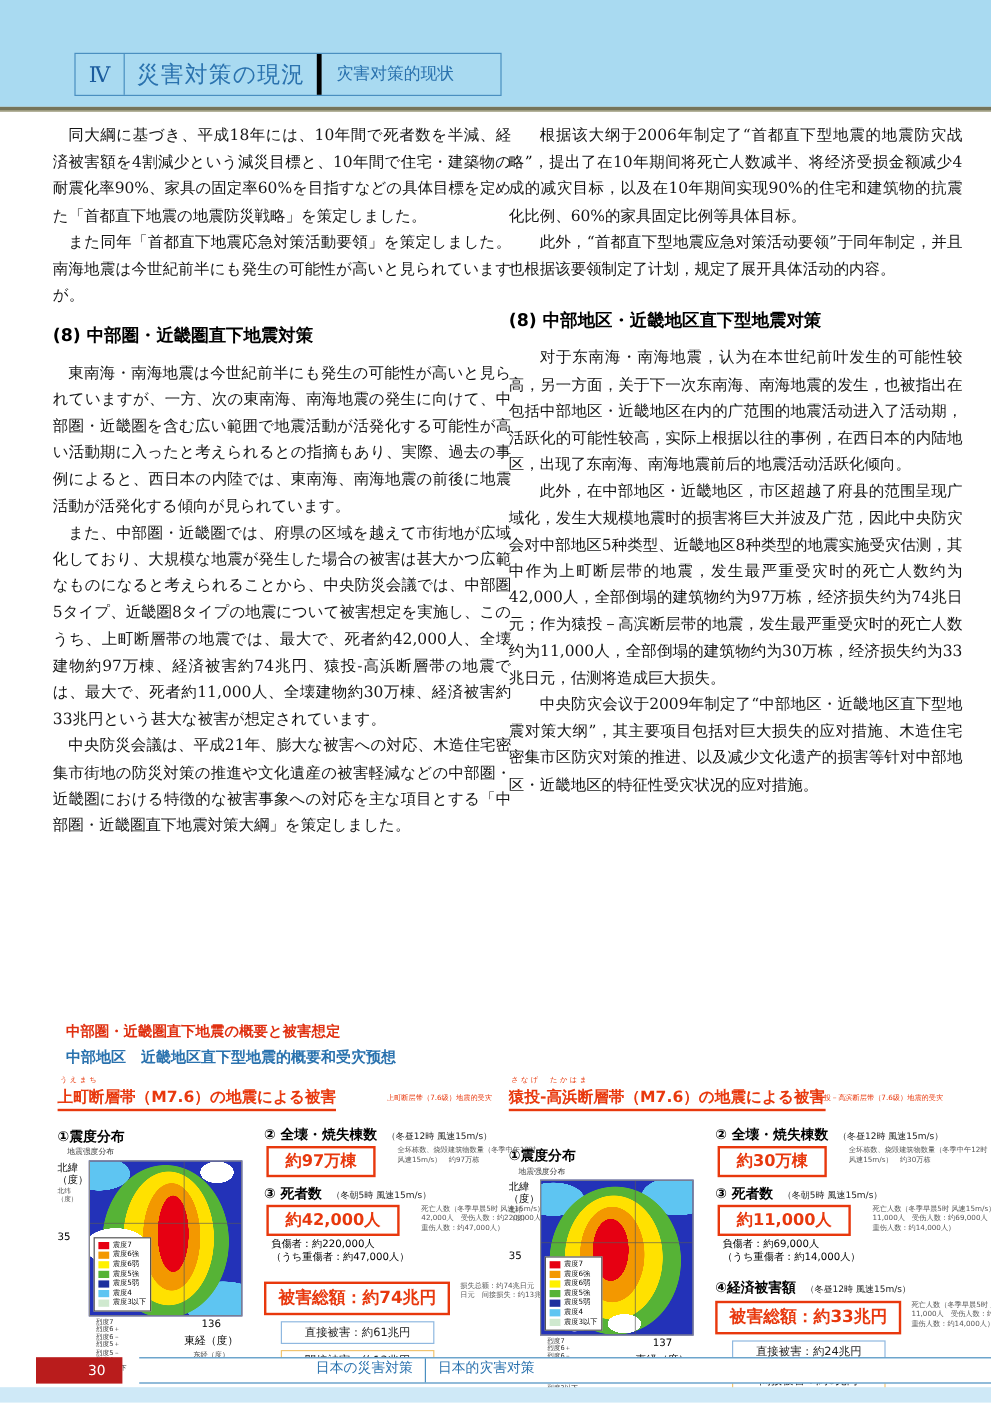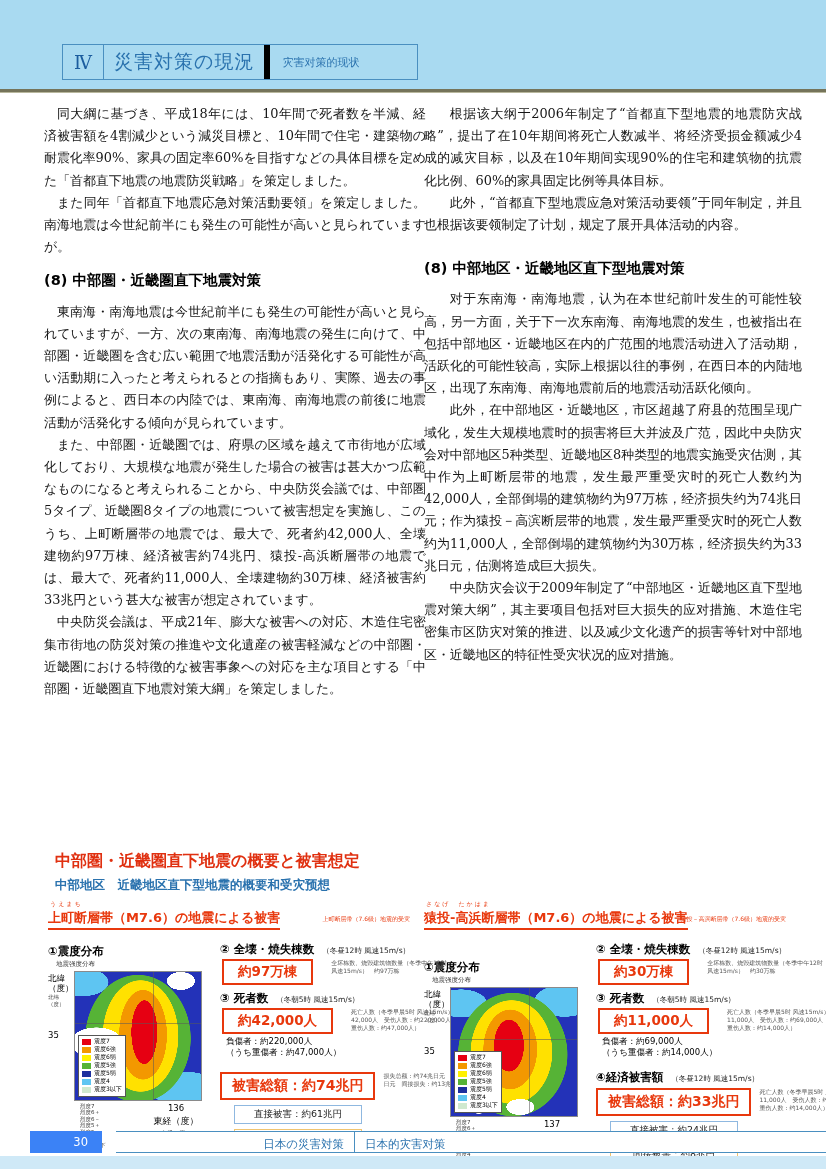--- a/index.html
+++ b/index.html
@@ -6,32 +6,32 @@
   .page{position:relative;width:826px;height:1169px;background:#ffffff;overflow:hidden;
         font-family:"DejaVu Serif",serif;color:#151515;}
   
   .band{position:absolute;left:0;top:0;width:826px;height:89px;background:#a9daf1;}
   .rule{position:absolute;left:0;top:89px;width:826px;height:3px;background:#75745a;border-bottom:1px solid #b9b89e;}
   .hbox{position:absolute;left:62px;top:44px;width:356px;height:36px;display:flex;align-items:stretch;
         border:1px solid #4a8fc0;box-sizing:border-box;font-family:"DejaVu Sans",sans-serif;}
   .hnum{width:40px;display:flex;align-items:center;justify-content:center;border-right:1px solid #4a8fc0;
         font-size:18px;color:#1b5c9e;font-family:"DejaVu Serif",serif;}
   .hja{display:flex;align-items:center;padding:0 10px;font-size:19px;color:#2a72ae;letter-spacing:1px;}
-  .hzh{display:flex;align-items:center;flex:1;border-left:6px solid #000000;padding:0 12px;font-size:11px;color:#2a72ae;}
+  .hzh{display:flex;align-items:center;flex:1;border-left:4px solid #000000;padding:0 12px;font-size:14px;color:#2a72ae;}
   
   .col{position:absolute;top:103px;width:382px;font-size:12.9px;line-height:22.2px;text-align:justify;}
   .colL{left:44px;}
   .colR{left:424px;width:378px;}
   .col p{margin:0;text-indent:1em;}
   .colR p{text-indent:2em;}
   .col h3{margin:11px 0 9px 0;font-family:"DejaVu Sans",sans-serif;font-size:14.5px;color:#000;}
   .colR h3{margin-top:21px;}
   
   .figure{position:absolute;left:48px;top:851px;width:748px;}
-  .ftitle{font-family:"DejaVu Sans",sans-serif;font-weight:bold;font-size:16px;color:#e03010;margin-left:7px;}
+  .ftitle{font-family:"DejaVu Sans",sans-serif;font-weight:bold;font-size:12px;color:#e03010;margin-left:7px;}
   .fsub{font-family:"DejaVu Sans",sans-serif;font-weight:bold;font-size:12.5px;color:#2a72ae;margin:5px 0 9px 7px;}
   .panels{display:flex;gap:12px;}
   .panel{width:364px;position:relative;font-family:"DejaVu Sans",sans-serif;}
   .ptitle-row{position:relative;height:30px;}
   .furi{position:absolute;left:2px;top:-3px;font-size:6px;color:#e8380d;letter-spacing:2px;}
   .ptitle{position:absolute;left:0;top:6px;font-size:13px;font-weight:bold;color:#e8380d;
           border-bottom:2px solid #e8380d;padding-bottom:1px;white-space:nowrap;}
   .pnote{position:absolute;right:2px;top:12px;font-size:6px;color:#e8380d;white-space:nowrap;}
   .prow{display:flex;margin-top:3px;align-items:flex-end;}
   
@@ -90,26 +90,26 @@
   .isub{font-size:8.5px;color:#000;margin-left:6px;line-height:11px;}
   .total-group{display:flex;gap:8px;margin-top:14px;}
   .tleft{flex:none;}
   .tbox{display:inline-block;border:2px solid #e8380d;color:#e8380d;font-weight:bold;font-size:14px;
         padding:3px 10px;background:#fff;white-space:nowrap;}
   .dbox,.xbox{width:118px;margin:5px 0 0 14px;font-size:9.5px;color:#222;text-align:center;
         padding:2px 4px;background:#fff;white-space:nowrap;}
   .dbox{border:1px solid #8fb8e0;}
   .xbox{border:1px solid #f0c470;}
   
-  .fnum{position:absolute;left:30px;top:1131px;width:72px;height:22px;background:#3b82f6;color:#fff;
+  .fnum{position:absolute;left:30px;top:1131px;width:72px;height:22px;background:#b91c1c;color:#fff;
         font-family:"DejaVu Sans",sans-serif;font-size:11.5px;display:flex;align-items:center;
         justify-content:flex-end;padding-right:14px;box-sizing:border-box;}
   .fbar{position:absolute;left:116px;top:1131px;width:710px;height:22px;background:#fff;
         border-top:1px solid #4a8fc0;border-bottom:1px solid #4a8fc0;box-sizing:border-box;
-        display:flex;align-items:flex-end;font-family:"DejaVu Sans",sans-serif;font-size:11.5px;color:#2a72ae;}
+        display:flex;align-items:flex-start;font-family:"DejaVu Sans",sans-serif;font-size:11.5px;color:#2a72ae;}
   .fja{width:228px;text-align:right;padding-right:10px;}
   .fdiv{width:1px;height:100%;background:#4a8fc0;}
   .fzh{padding-left:10px;}
   .bstrip{position:absolute;left:0;top:1156px;width:826px;height:13px;background:#cfe9f7;}
 </style>
 </head>
 <body>
 
 <div class="page">
 

